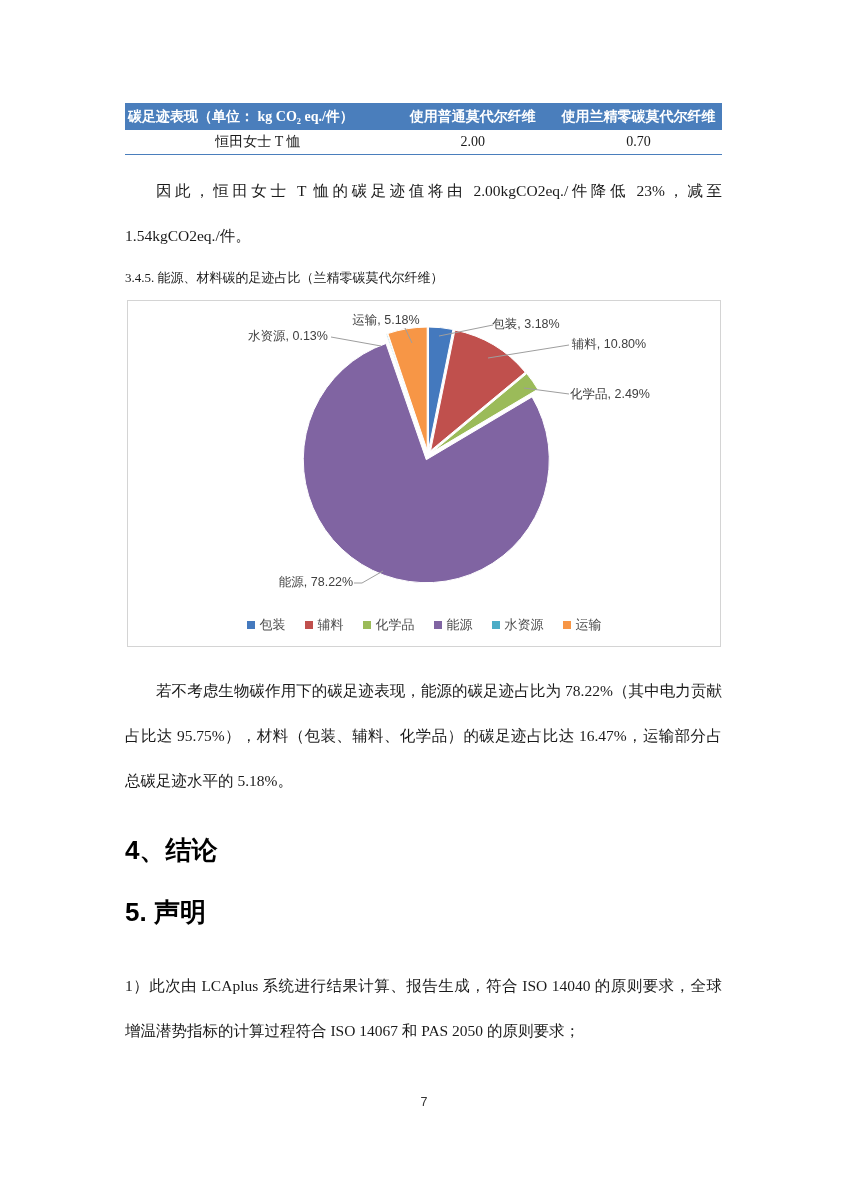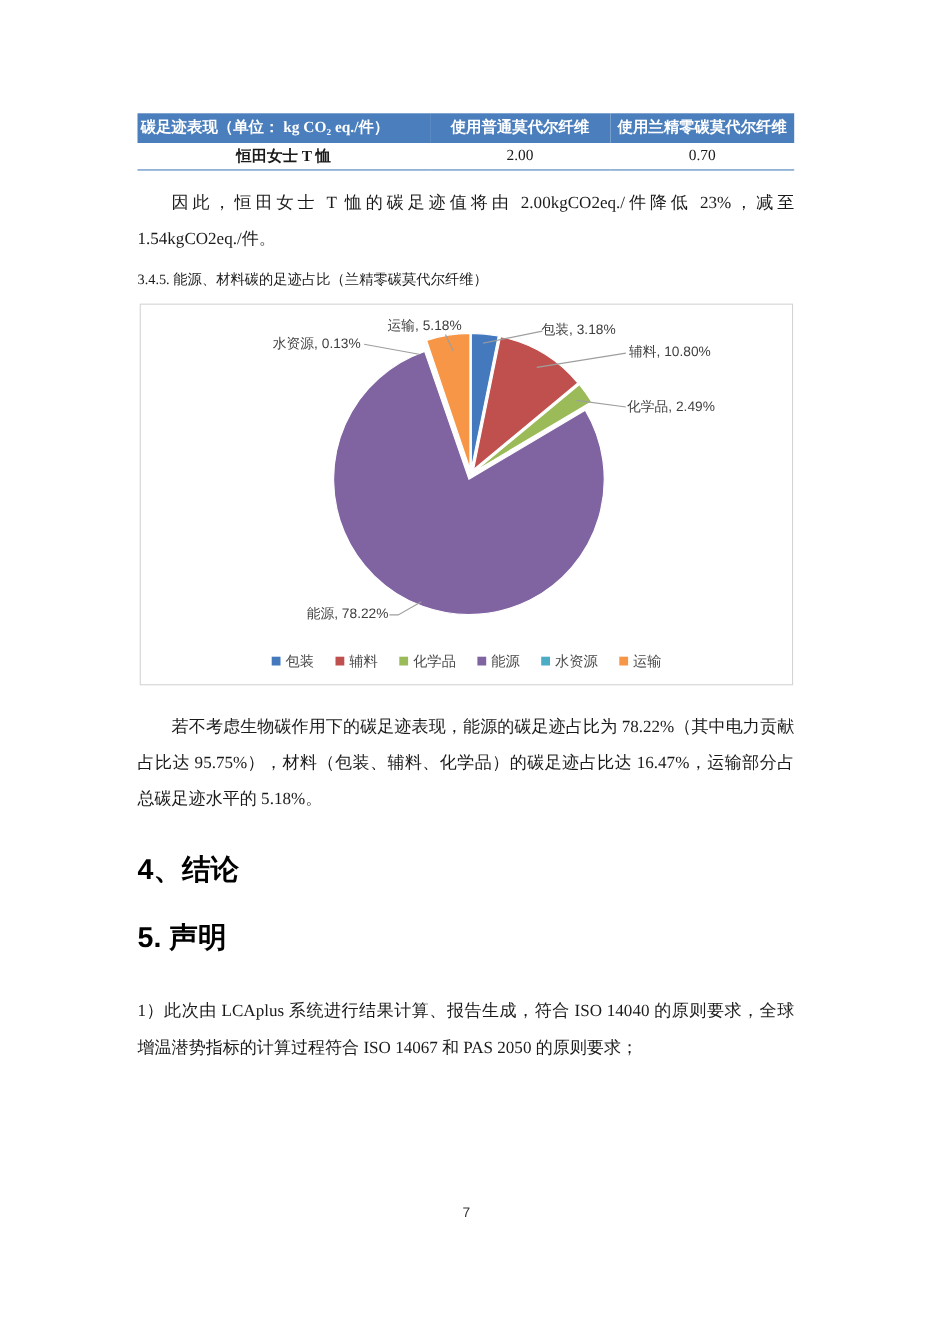--- a/index.html
+++ b/index.html
@@ -24,26 +24,26 @@
   table.cf-table th {
     background:#4a7ebc; color:#ffffff; font-weight:bold;
     height:27px; vertical-align:middle; line-height:1.1;
   }
   table.cf-table th.first { text-align:left; padding-left:3px; }
   table.cf-table th.num { text-align:center; }
   table.cf-table td {
     height:24px; text-align:center; vertical-align:middle;
     border-bottom:1.5px solid #4a7ebc; background:#ffffff;
   }
-  table.cf-table td.name { font-weight:bold; }
+  table.cf-table td.name { font-weight:normal; }
   col.c1 { width:44.5%; } col.c2 { width:27.5%; } col.c3 { width:28%; }
 
   
   .par {
-    font-size:15.5px; line-height:33px; text-align:justify;
+    font-size:15.5px; line-height:45px; text-align:justify;
   }
   .indent { text-indent:31px; }
   .p-reduction { margin-top:13px; }
   .h-345 {
     margin-top:8px; font-size:13px; font-weight:normal; line-height:24px;
     text-align:left;
   }
   .p-share { margin-top:21px; }
   .h-big {
     font-family:"Liberation Sans","DejaVu Sans",sans-serif;

